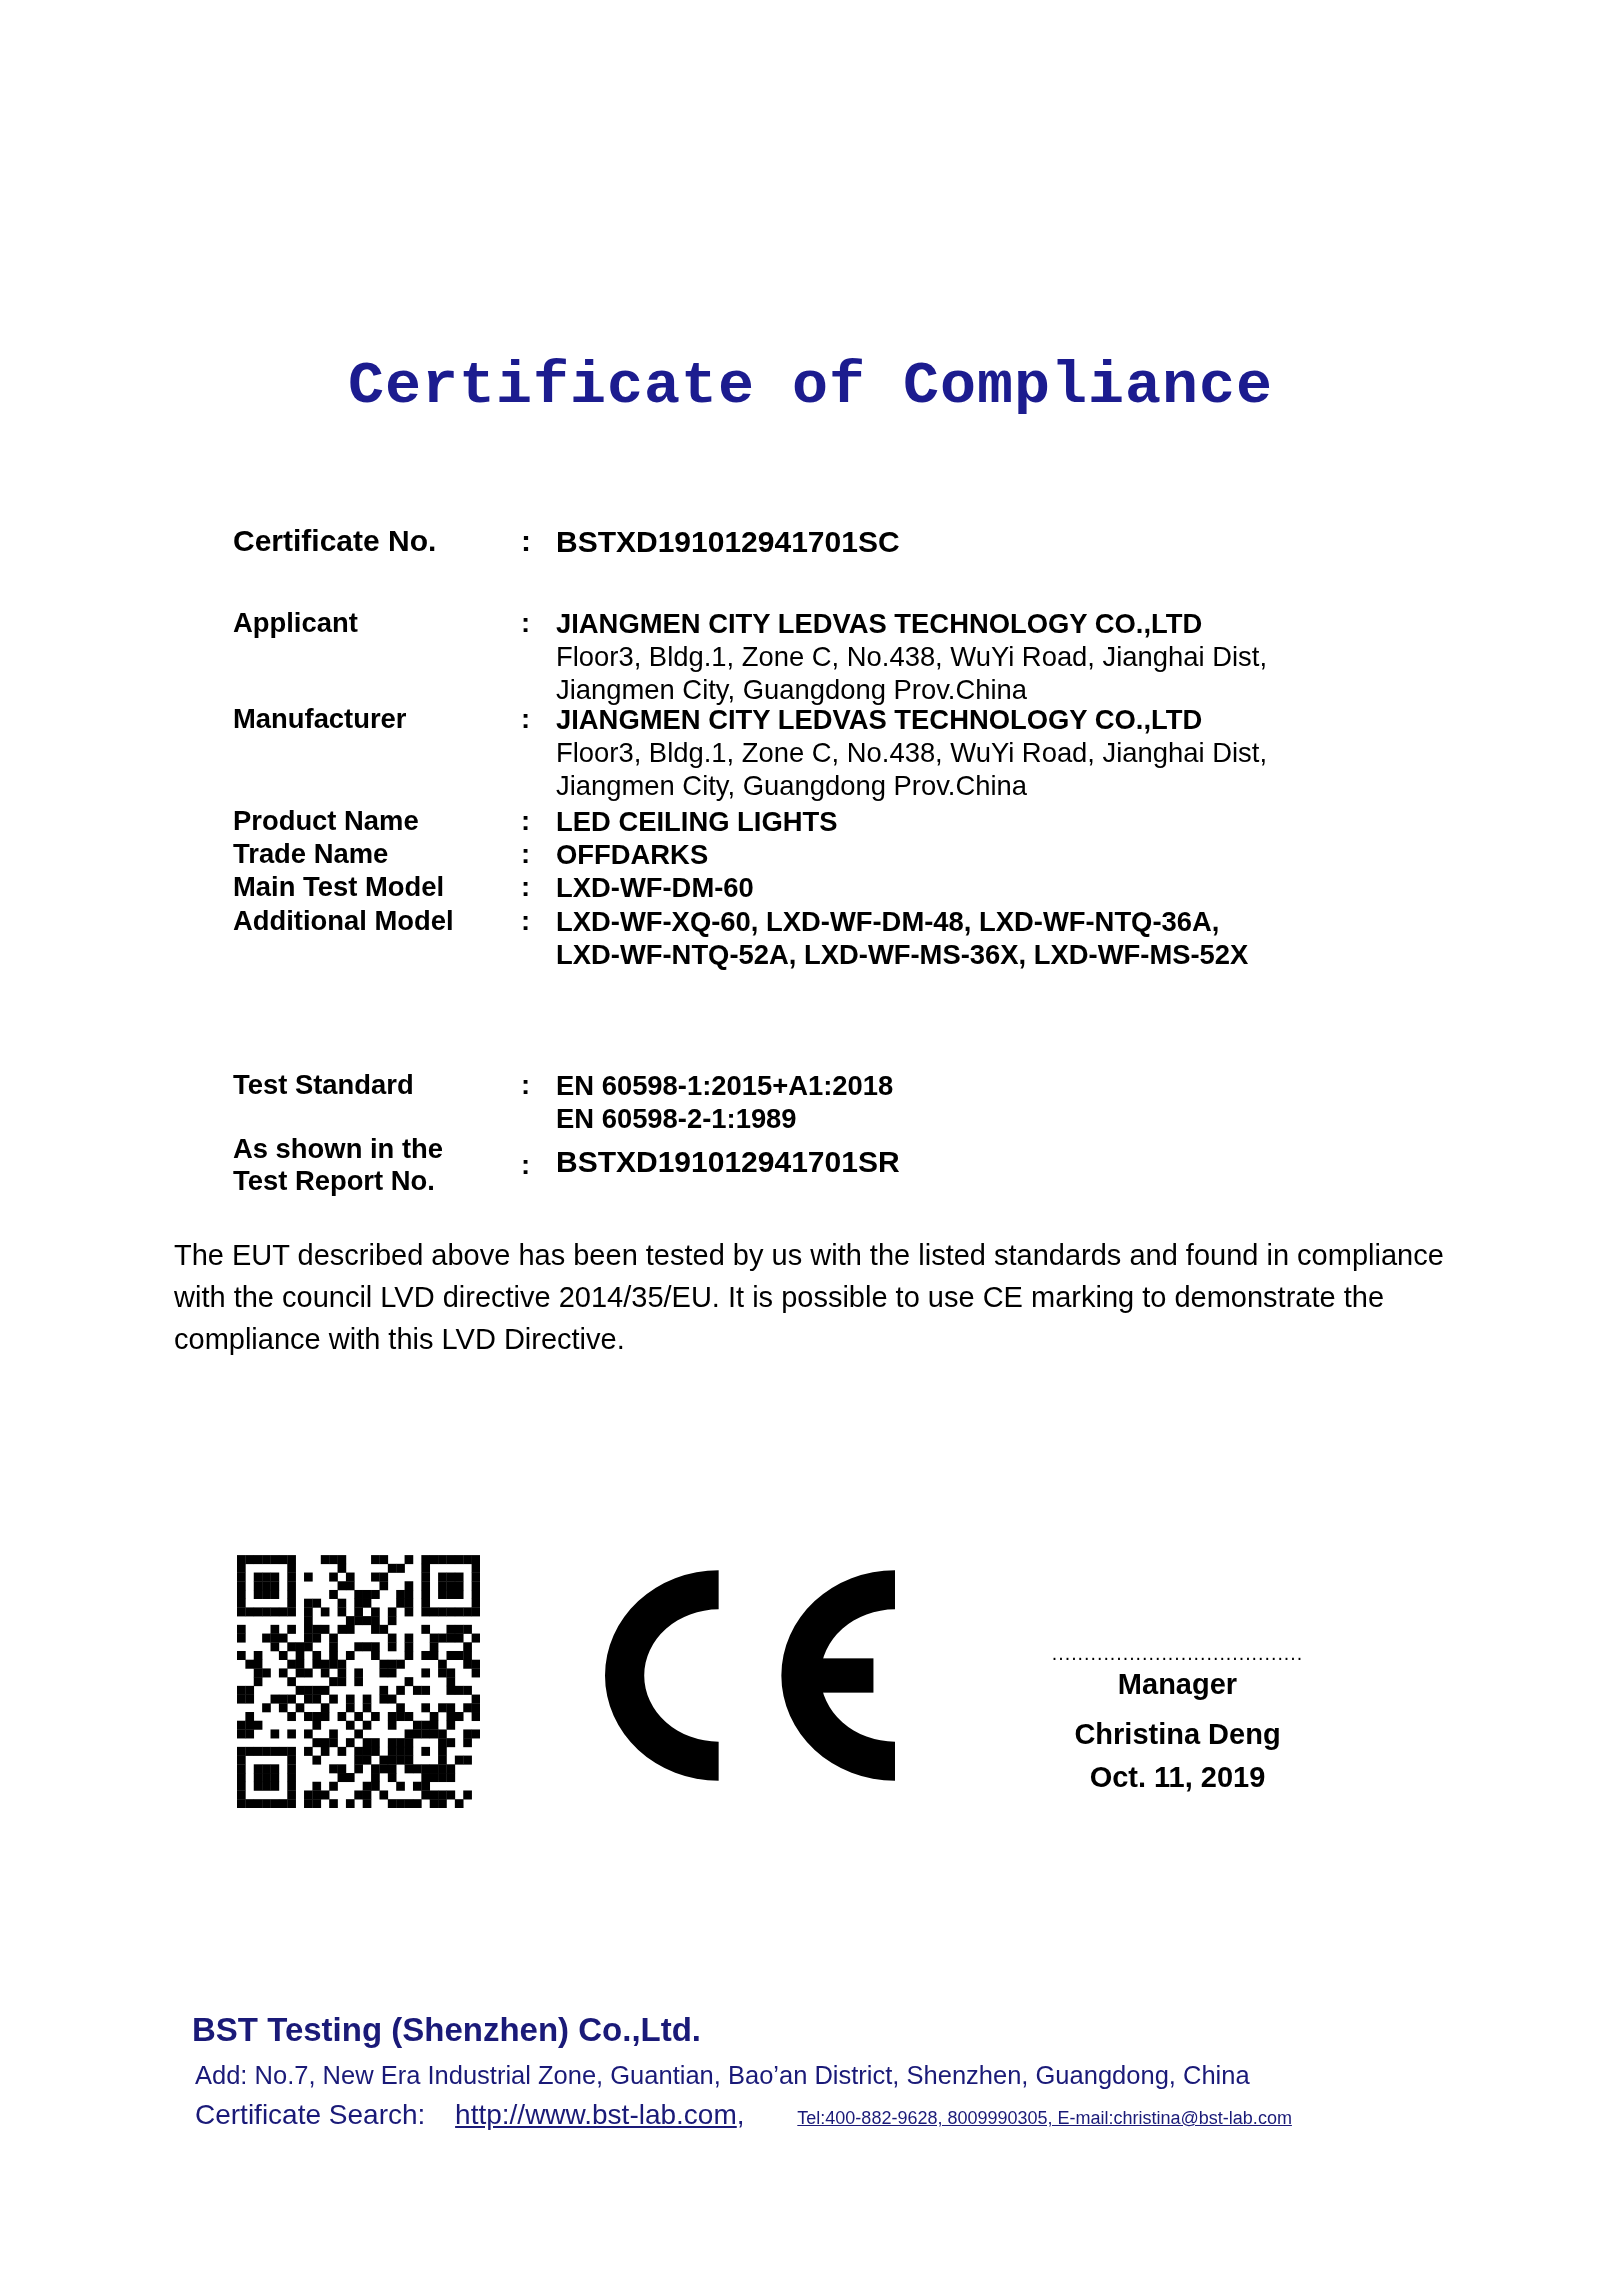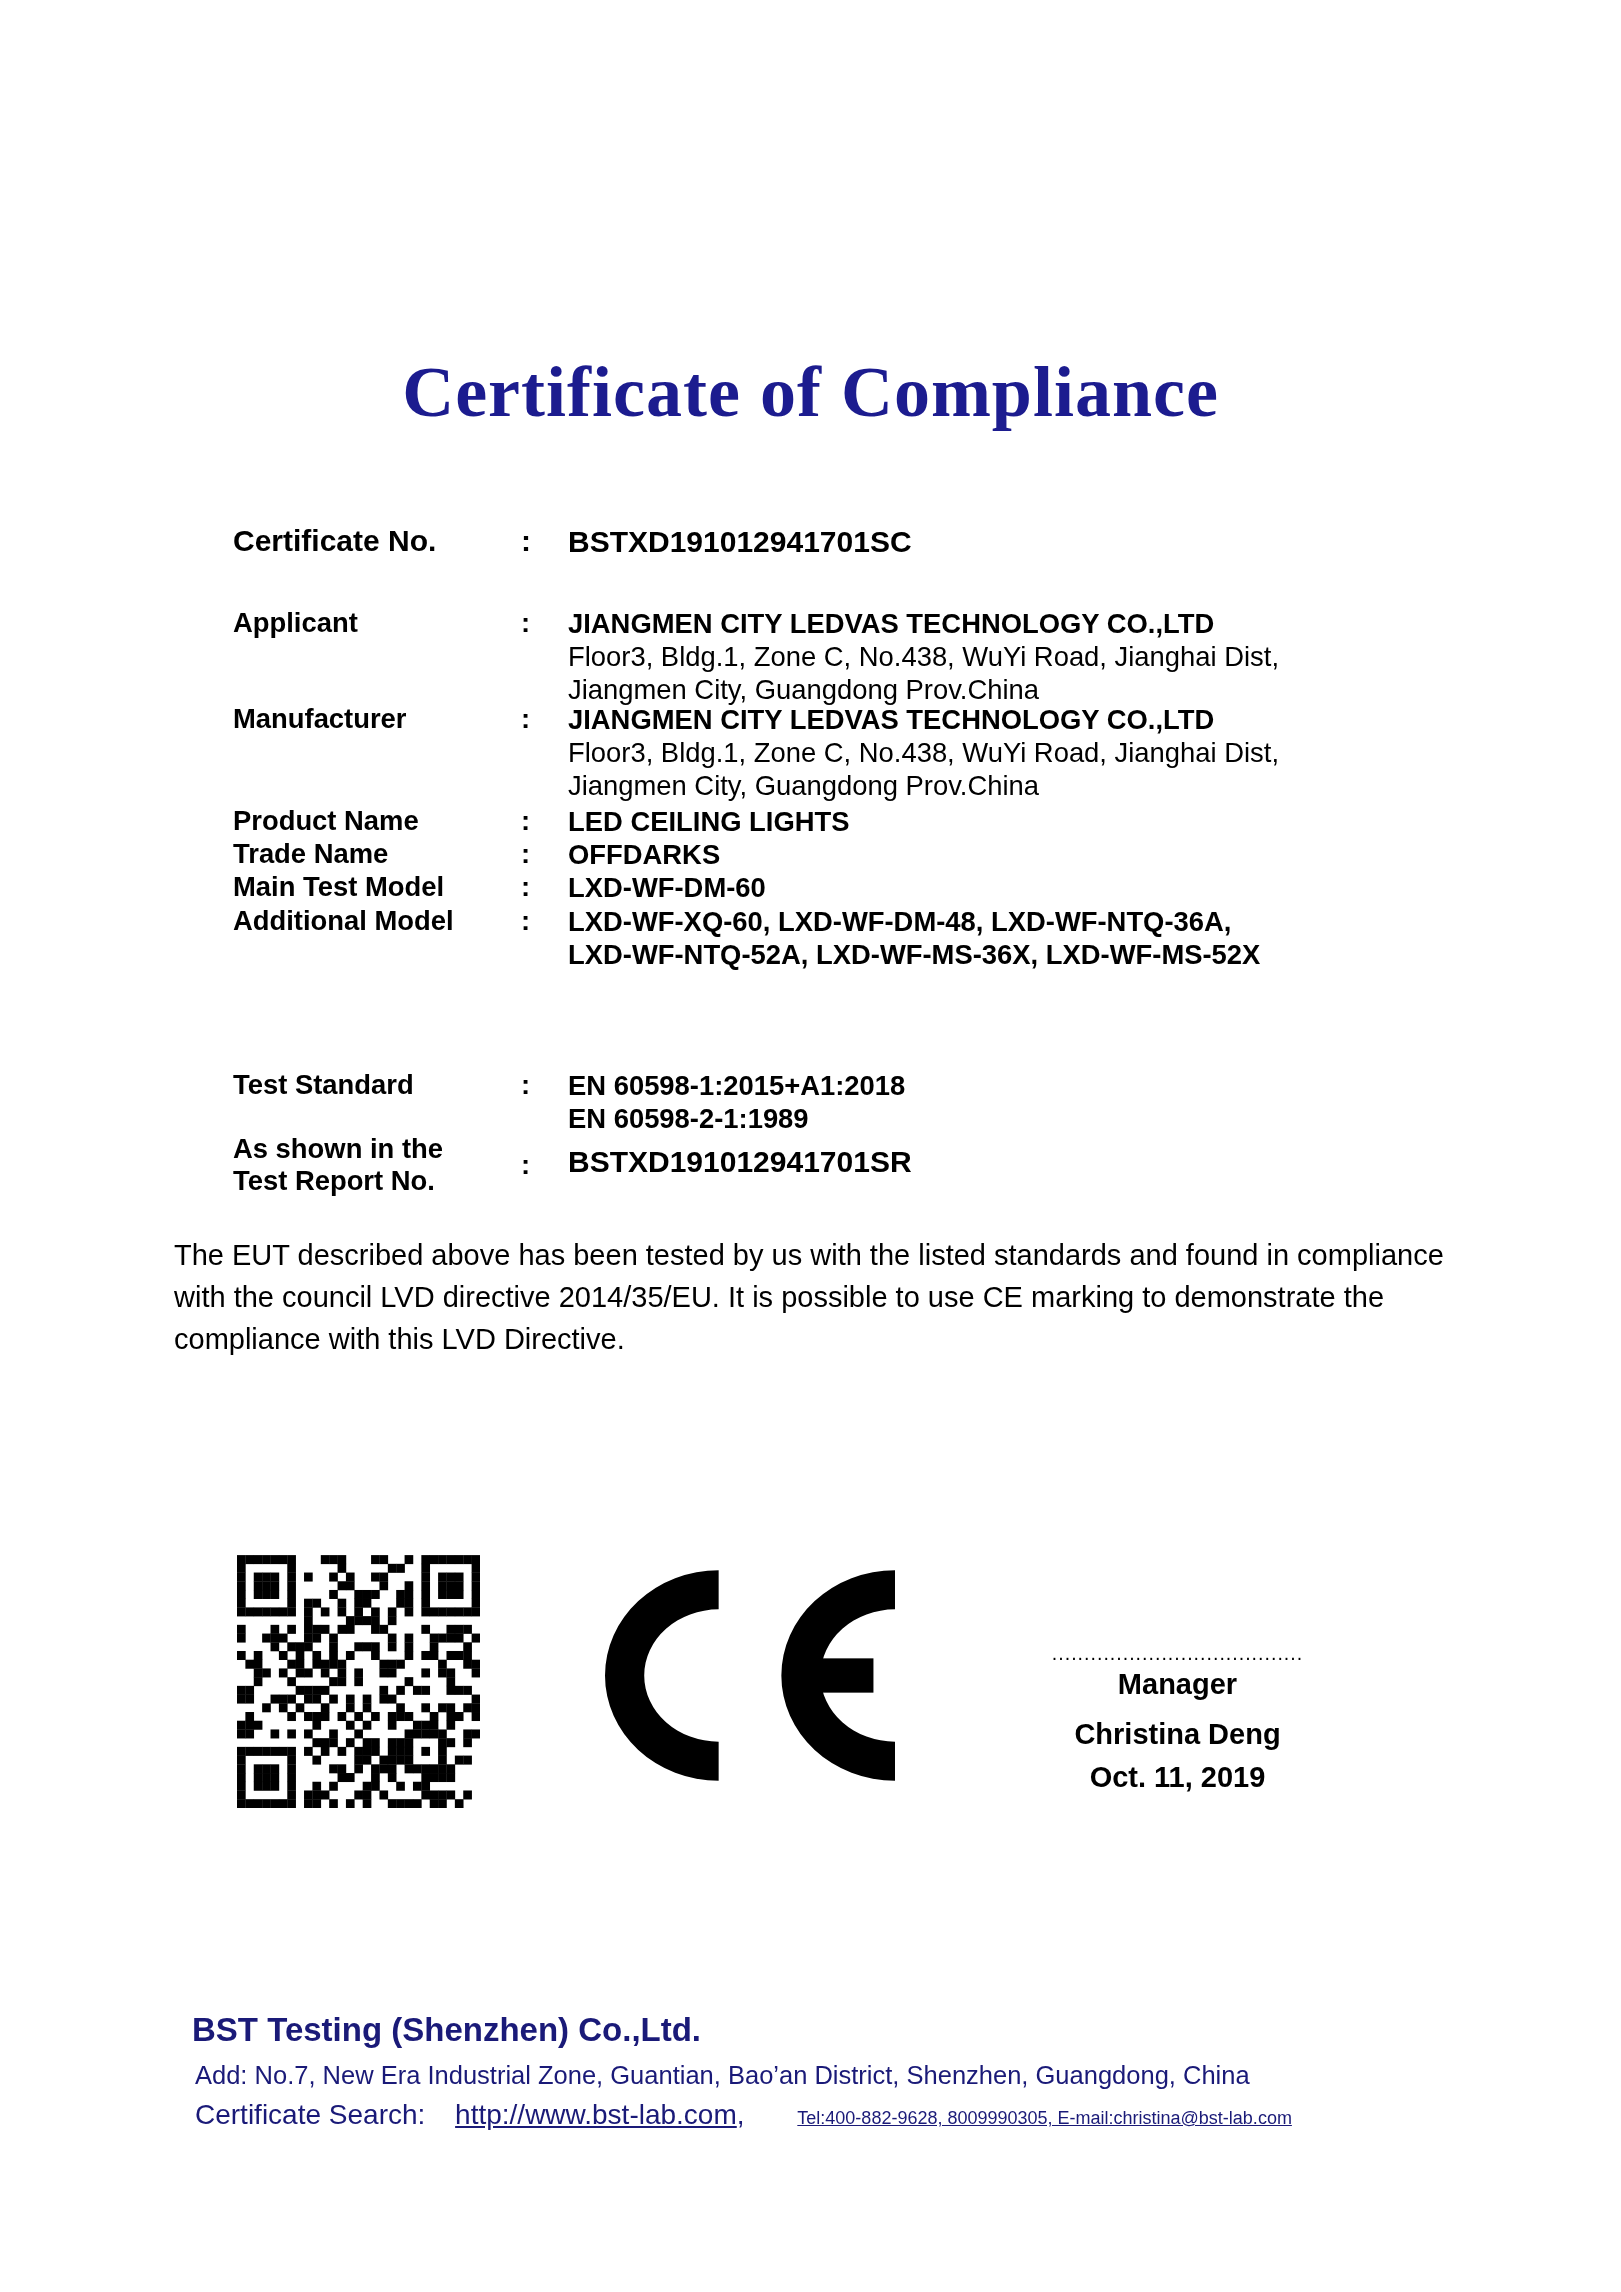--- a/index.html
+++ b/index.html
@@ -13,39 +13,39 @@
     width:1621px;height:2293px;
     margin:0 auto;
     background:#ffffff;
     font-family:"Liberation Sans", sans-serif;
     color:var(--ink);
     overflow:hidden;
   }
   .title{
     position:absolute;left:0;right:0;top:355px;
     text-align:center;
-    font-family:Liberation Serif, serif;
+    font-family:Liberation Mono, monospace;
     font-weight:bold;
-    font-size:72px;line-height:1.05;
+    font-size:60px;line-height:1.05;
     color:var(--navy-title);
     letter-spacing:1px;
     white-space:nowrap;
   }
   .row{position:absolute;left:0;width:100%;}
   .lbl{
     position:absolute;left:233px;
     font-weight:bold;font-size:27.4px;line-height:32px;
     white-space:nowrap;
   }
   .colon{
     position:absolute;left:521px;
     font-weight:bold;font-size:27.4px;line-height:32px;
   }
   .val{
-    position:absolute;left:568px;
+    position:absolute;left:556px;
     font-weight:bold;font-size:27.4px;line-height:33px;
     white-space:nowrap;
   }
   .val .reg{font-weight:normal;}
   .big{font-size:30px;}
   .body-text{
     position:absolute;left:174px;top:1234px;width:1280px;
     font-size:29px;line-height:42px;
   }
   .body-text p{margin:0;}

